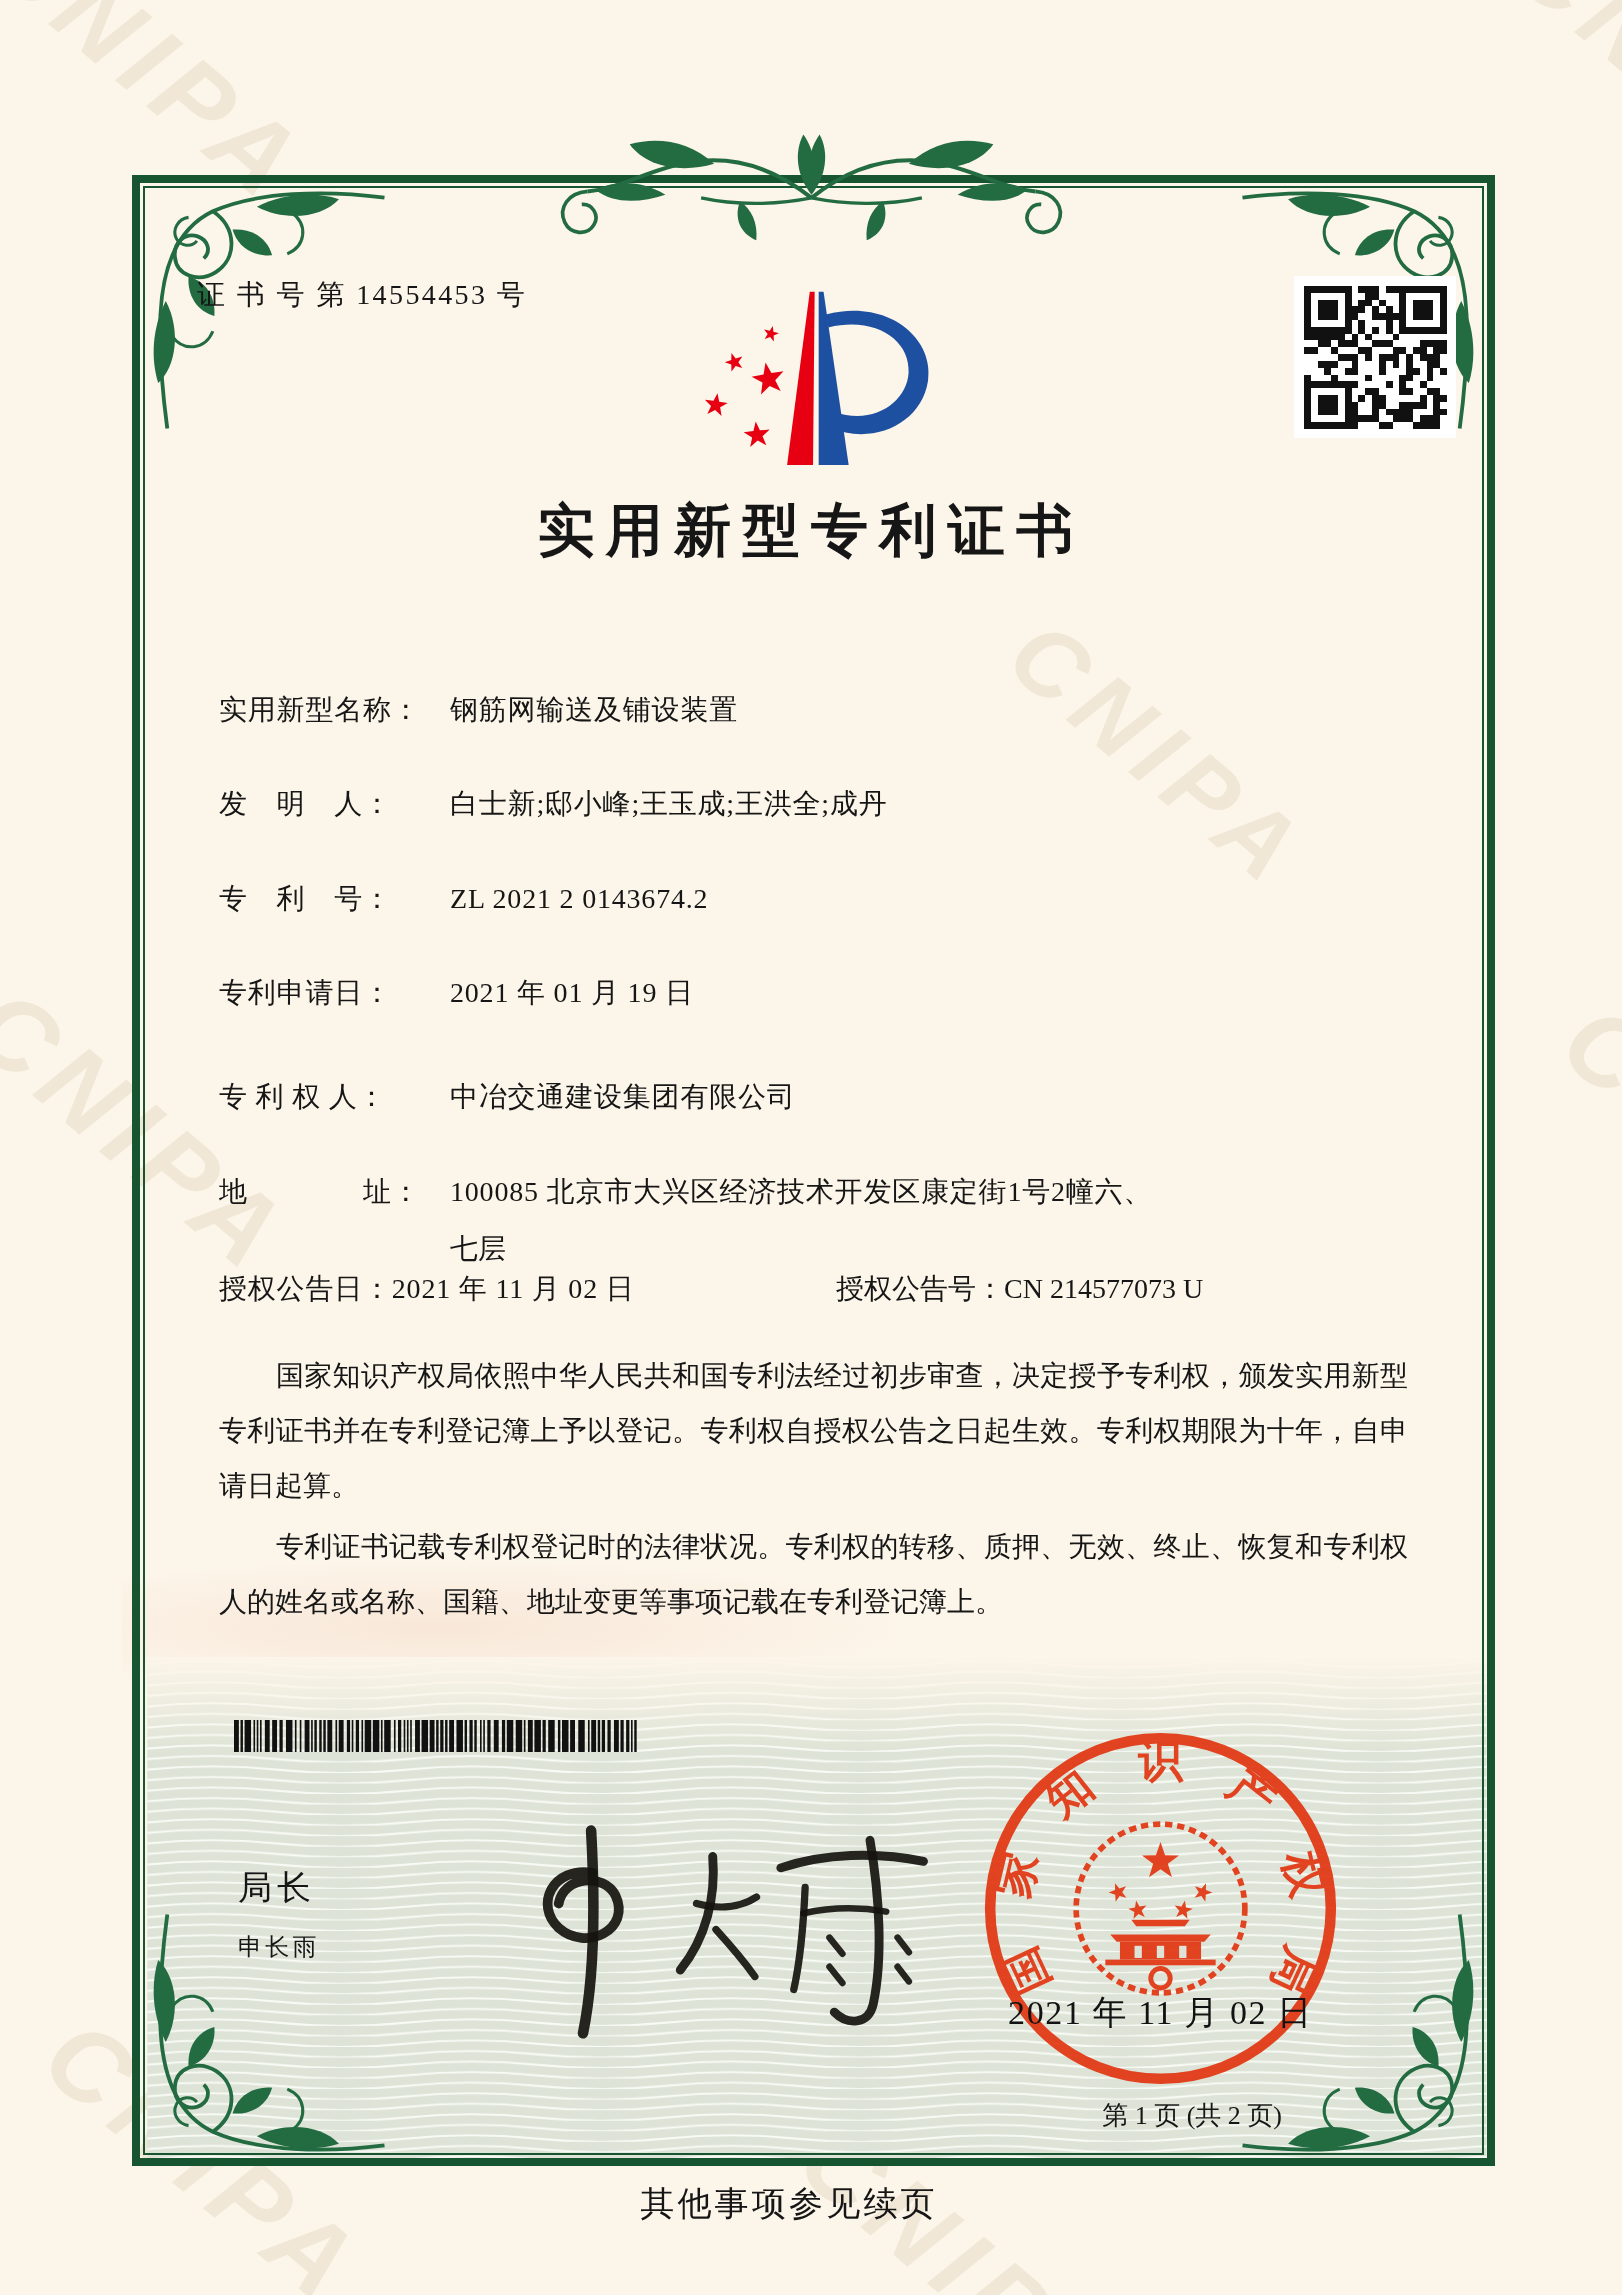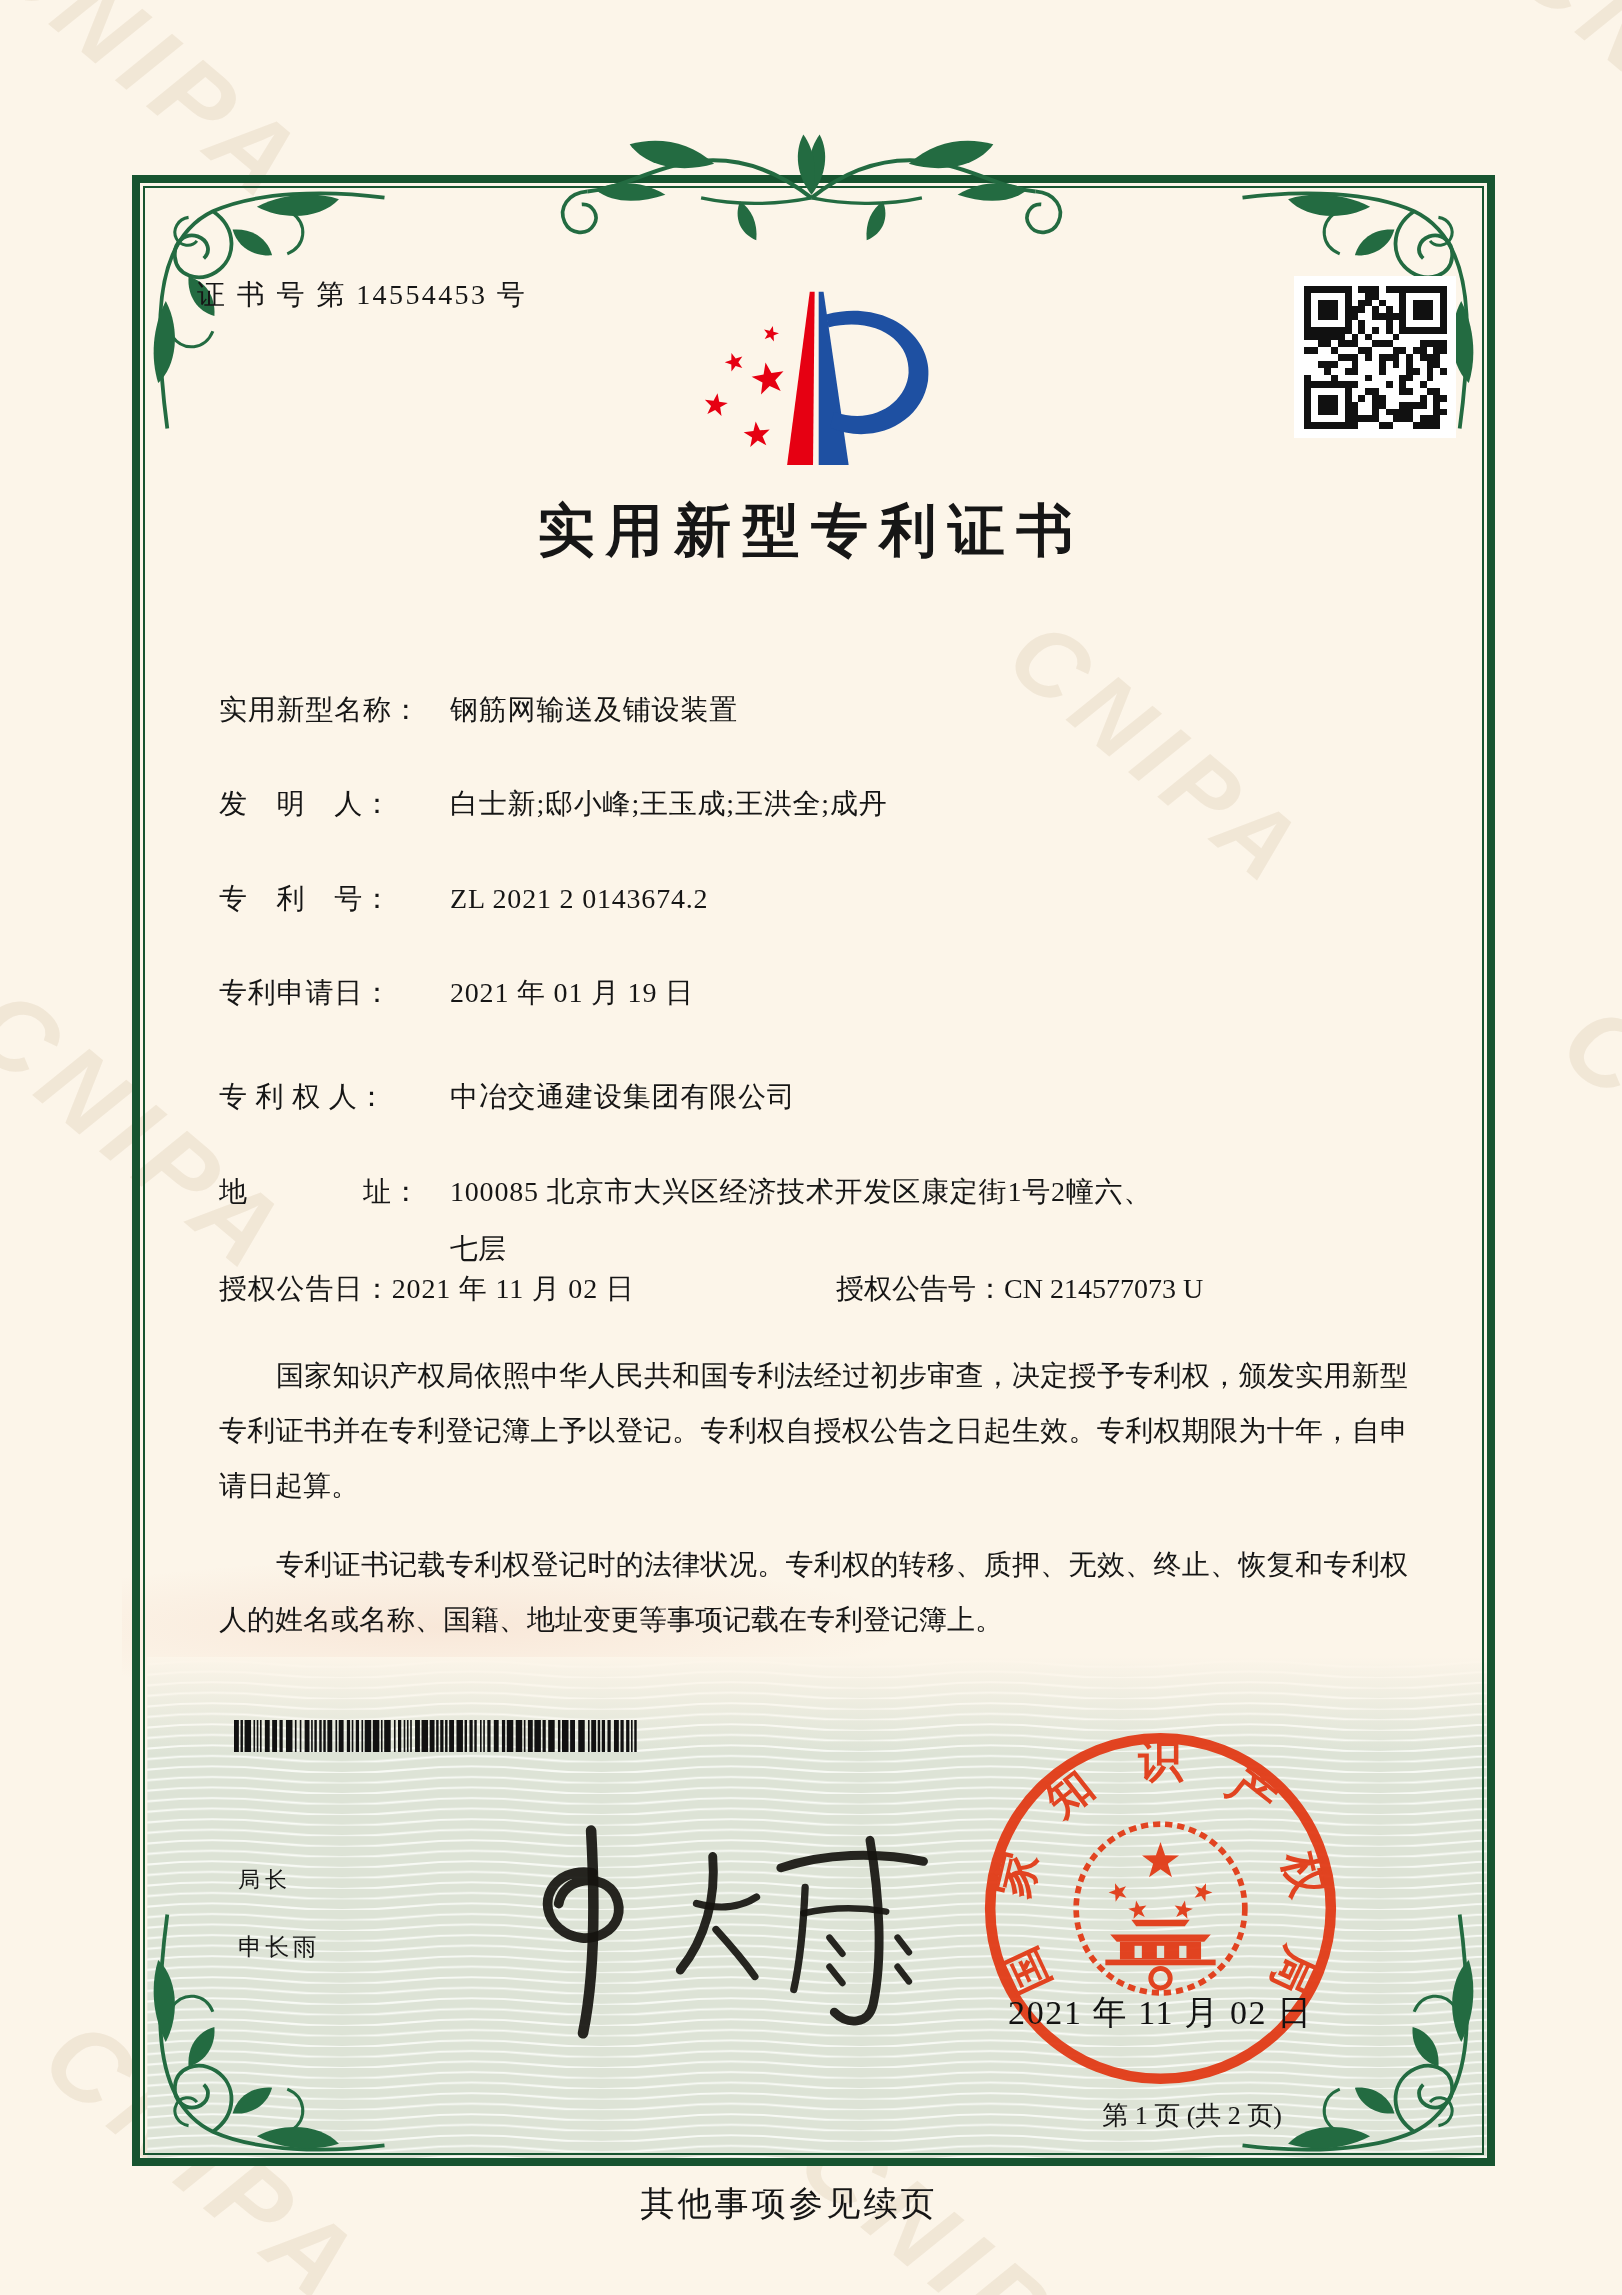--- a/index.html
+++ b/index.html
@@ -45,23 +45,23 @@
   .qrbox svg{position:absolute;left:9.7px;top:9.7px;width:143px;height:143px;}
   .doc-title{position:absolute;left:243px;top:493px;width:1136px;text-align:center;
       font-size:57px;font-weight:bold;letter-spacing:11.4px;}
   .frow{position:absolute;left:219px;font-size:28px;white-space:nowrap;letter-spacing:0.8px;}
   .frow .lab{display:inline-block;min-width:231px;}
   .addr2{position:absolute;left:450px;top:1230px;font-size:28px;}
   .grant2{position:absolute;left:836px;top:1270px;font-size:28px;white-space:nowrap;}
   .bodytext{position:absolute;left:219px;top:1348px;width:1189px;font-size:28px;line-height:55px;
       text-align:justify;}
   .bodytext p{margin:0;text-indent:57px;}
-  .bodytext p+p{margin-top:24px;}
+  .bodytext p+p{margin-top:6px;}
   .barcode{position:absolute;left:234px;top:1720px;width:410px;height:32px;}
-  .officer-title{position:absolute;left:238px;top:1865px;font-size:22px;letter-spacing:4.9px;}
+  .officer-title{position:absolute;left:238px;top:1865px;font-size:34px;letter-spacing:4.9px;}
   .officer-name{position:absolute;left:238px;top:1931px;font-size:24px;letter-spacing:3.2px;}
   .signature{position:absolute;left:495px;top:1816px;width:463px;height:227px;z-index:12;}
   .signature path{fill:none;stroke:#15130f;stroke-linecap:round;stroke-linejoin:round;opacity:.92;}
   .seal{position:absolute;left:978px;top:1726px;width:365px;height:365px;z-index:20;opacity:.95;}
   #seal-chars text{font-size:55px;font-weight:bold;fill:var(--seal-red);
       font-family:"Liberation Serif",serif;}
   .seal-date{position:absolute;left:998px;top:1990px;width:325px;text-align:center;
       font-size:34px;letter-spacing:1.6px;z-index:21;color:#121212;}
   .page-footer{position:absolute;left:292px;top:2098px;width:990px;text-align:right;
       font-size:26px;z-index:11;}

